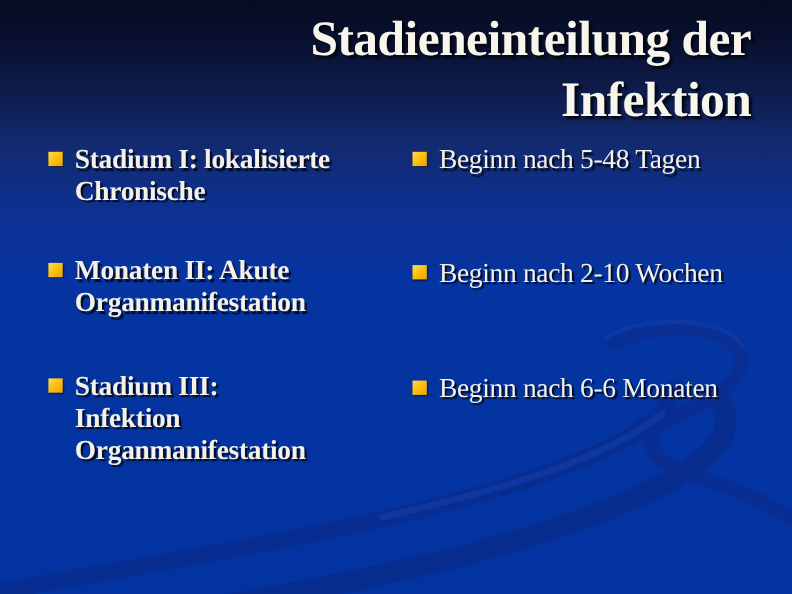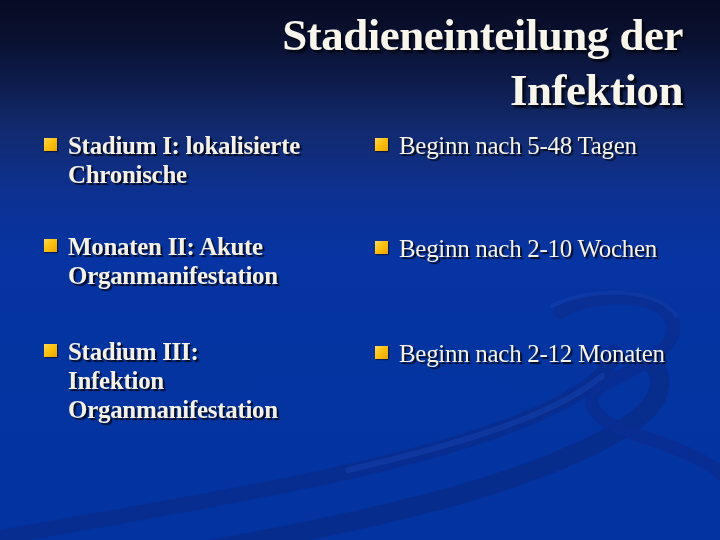--- a/index.html
+++ b/index.html
@@ -101,17 +101,17 @@
       <span class="txt">Beginn nach 5-48 Tagen</span>
     </div>
 
     <div class="item r2">
       <span class="bullet"></span>
       <span class="txt">Beginn nach 2-10 Wochen</span>
     </div>
 
     <div class="item r3">
       <span class="bullet"></span>
-      <span class="txt">Beginn nach 2-12 Monaten</span>
+      <span class="txt">Beginn nach 6-6 Monaten</span>
     </div>
   </div>
 
 </div>
 
 </body></html>

